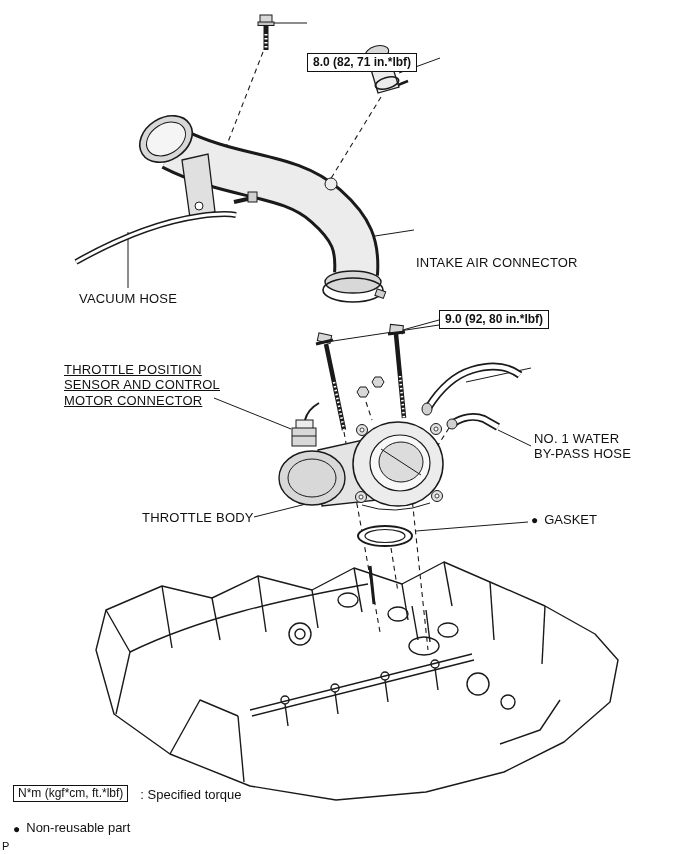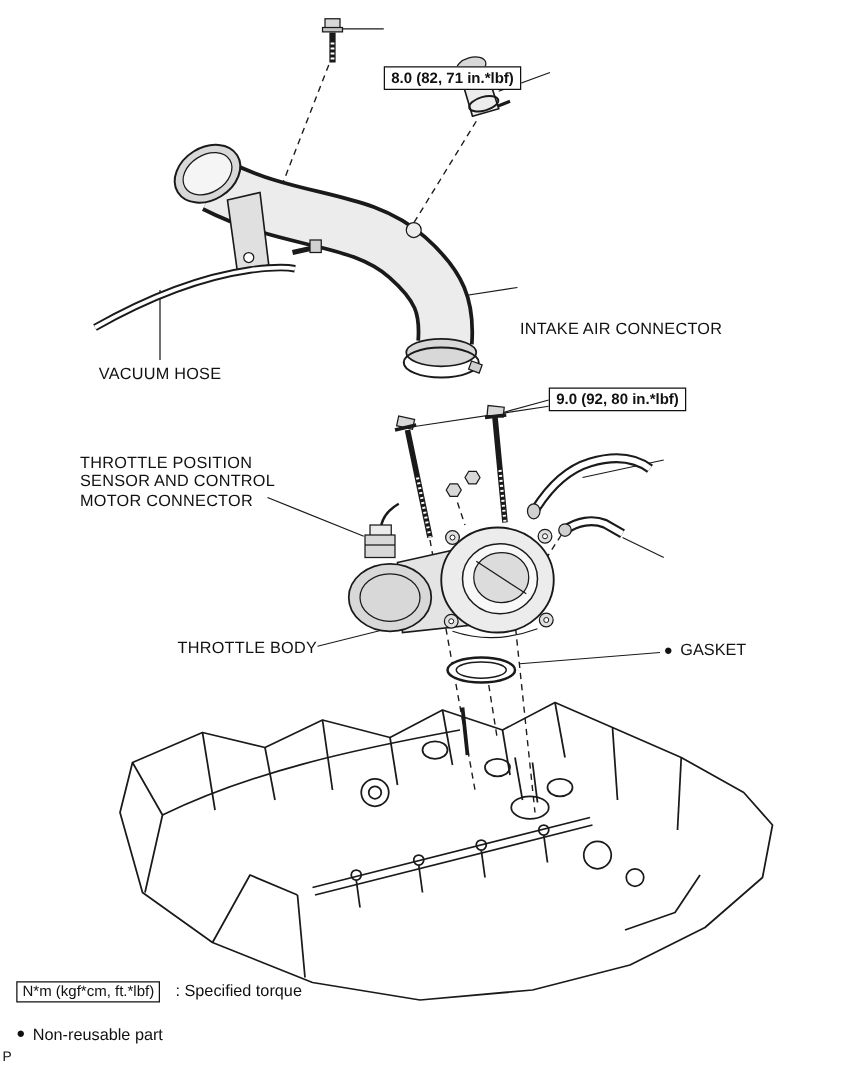--- a/index.html
+++ b/index.html
@@ -13,21 +13,21 @@
   #art { position: absolute; inset: 0; }
   .lbl {
     position: absolute; font-size: 13px; line-height: 1.18;
     letter-spacing: .2px; white-space: nowrap;
   }
   .lbl.wrap { white-space: normal; }
   .torque-box {
     position: absolute; border: 1.3px solid #111; background: #fff;
     padding: 1px 5px 2px; font-size: 12px; font-weight: bold; white-space: nowrap;
   }
-  .legend-row { position: absolute; display: flex; align-items: flex-start; font-size: 13px; white-space: nowrap; }
+  .legend-row { position: absolute; display: flex; align-items: flex-end; font-size: 13px; white-space: nowrap; }
   .legend-box { border: 1px solid #111; padding: 0 4px 1px; font-size: 12px; background:#fff; }
   .legend-text { margin-left: 12px; }
   .bullet { font-size: 12px; margin-right: 6px; line-height: 1; }
   .gasket-row { position: absolute; display: flex; align-items: center; font-size: 13px; white-space: nowrap; }
   .corner { position: absolute; left: 2px; bottom: 2px; font-size: 11px; }
 </style>
 </head>
 <body>
 
 <div id="fig">
@@ -194,22 +194,23 @@
 
   <div class="torque-box" style="left:307px; top:13px;margin-top:40px;">8.0 (82, 71 in.*lbf)</div>
   <div class="torque-box" style="left:439px; top:310px;">9.0 (92, 80 in.*lbf)</div>
 
 
   <div class="lbl" style="left:416px; top:223px;margin-top:32px;">INTAKE AIR CONNECTOR</div>
 
   <div class="lbl" style="left:79px; top:291px;">VACUUM HOSE</div>
 
 
-  <div class="lbl wrap" style="left:64px; top:362px; width:170px;">THROTTLE POSITION SENSOR AND CONTROL MOTOR CONNECTOR</div>
-
+  <div class="lbl wrap" style="left:64px; top:362px; width:170px;text-decoration:underline;">THROTTLE POSITION SENSOR AND CONTROL MOTOR CONNECTOR</div>
+
+  <div class="lbl wrap" style="left:534px; top:431px; width:105px;">NO. 1 WATER BY-PASS HOSE</div>
 
   <div class="lbl" style="left:142px; top:510px;">THROTTLE BODY</div>
 
   <div class="gasket-row" style="left:531px; top:512px;">
     <span class="bullet">●</span>
     <span>GASKET</span>
   </div>
 
   <div class="legend-row" style="left:13px; top:785px;">
     <span class="legend-box">N*m (kgf*cm, ft.*lbf)</span>

